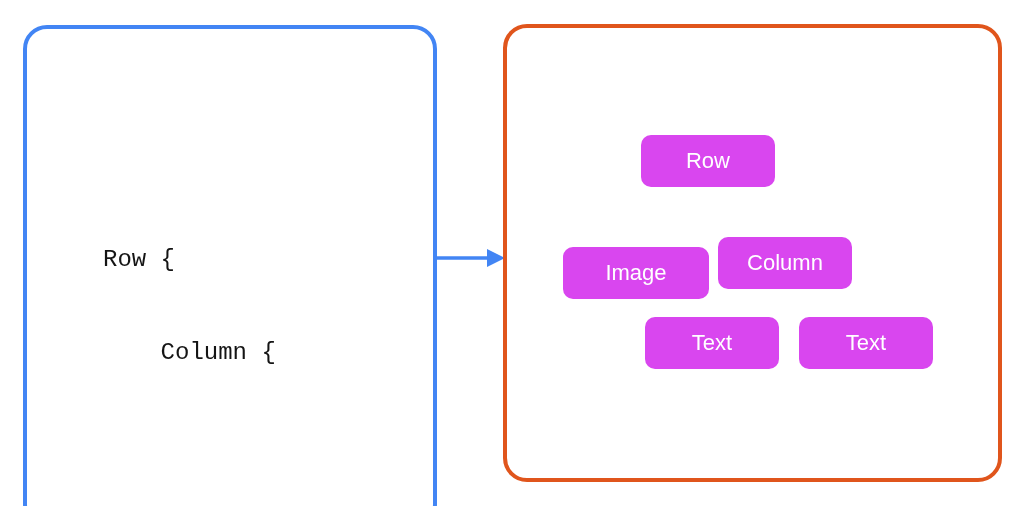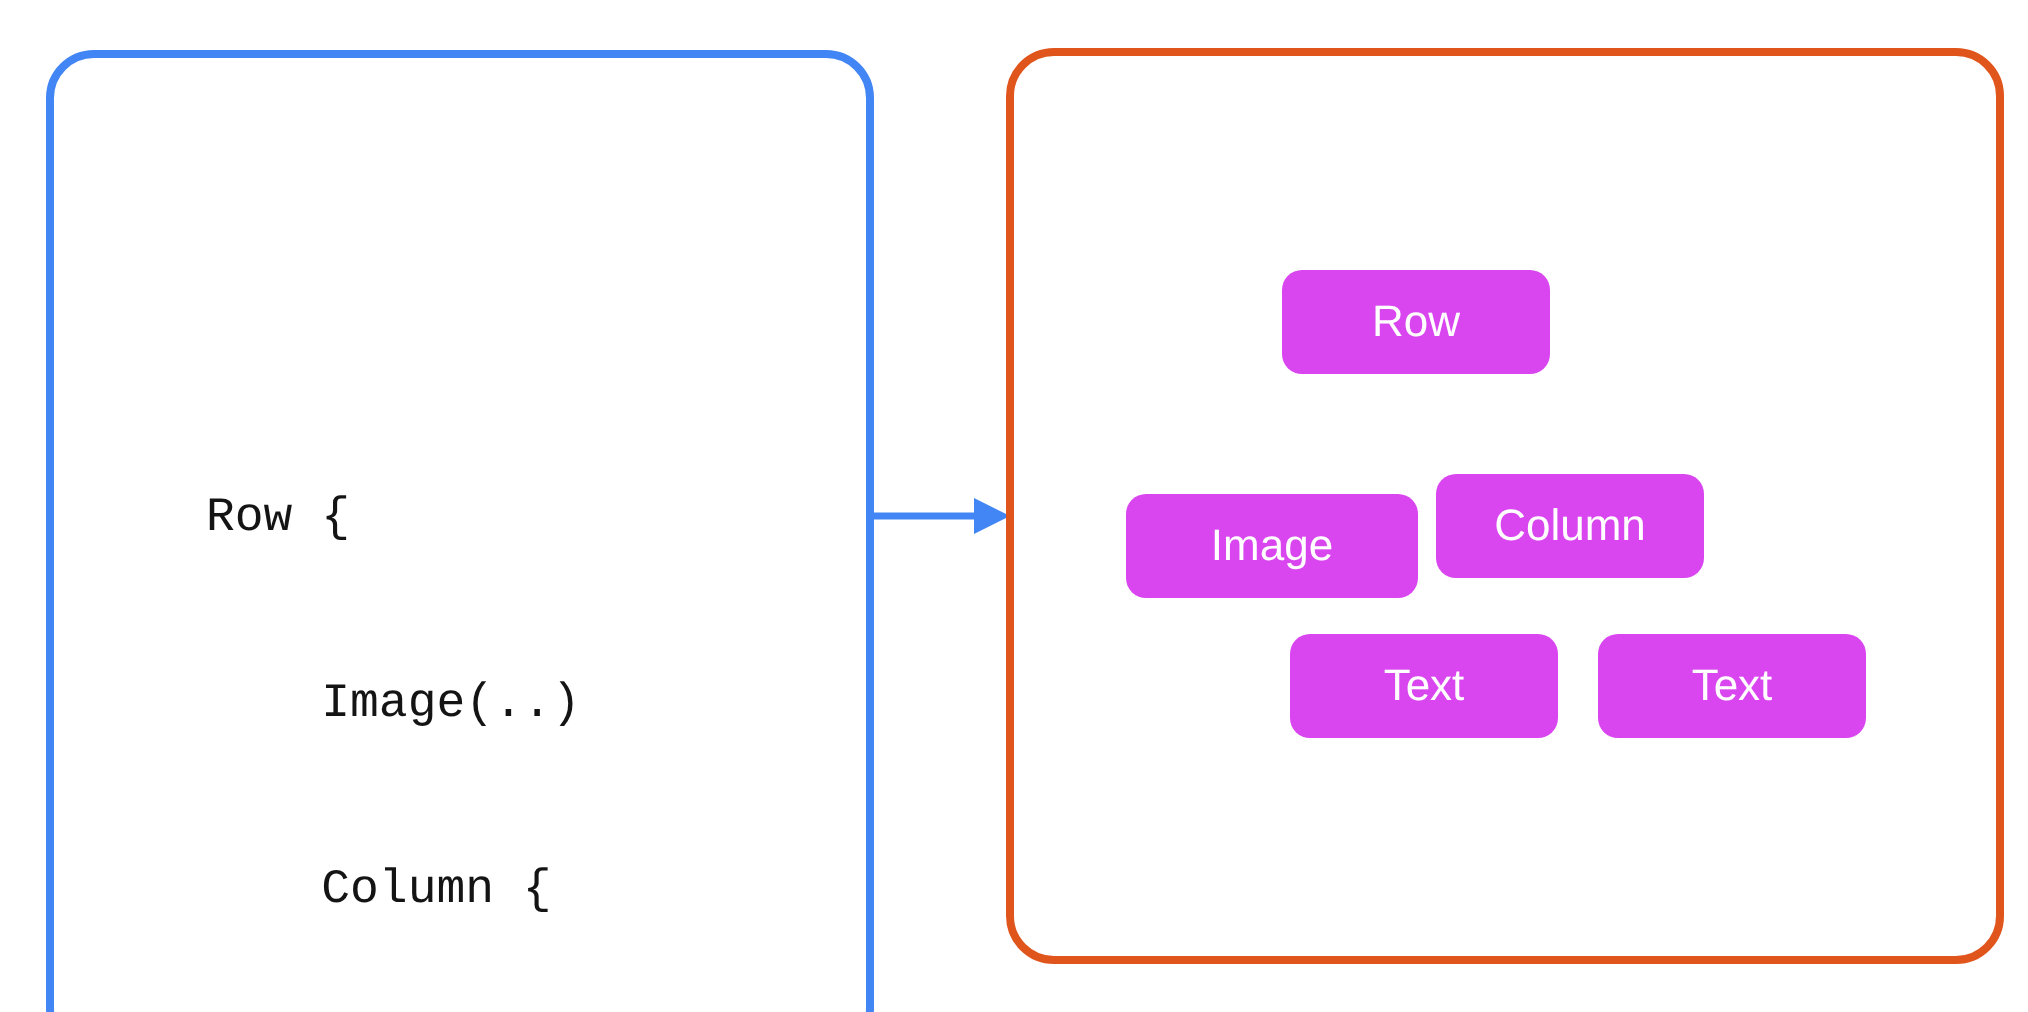--- a/index.html
+++ b/index.html
@@ -102,21 +102,20 @@
       <line x1="676" y1="187" x2="643" y2="228"></line>
       <line x1="740" y1="187" x2="775" y2="228"></line>
       <line x1="752" y1="279" x2="721" y2="318"></line>
       <line x1="812" y1="279" x2="866" y2="318"></line>
     </g>
   </svg>
 
   <div class="panel" id="code-panel">
     <div id="code-block">
       <span class="code-line">Row {</span>
-      <span class="code-line">    Image(..)</span>
       <span class="code-line">    Column {</span>
       
       
       
       
     </div>
   </div>
 
   <svg id="flow-arrow" viewBox="0 0 74 30" xmlns="http://www.w3.org/2000/svg">
     <line x1="0" y1="15" x2="56" y2="15" stroke="#4285F4" stroke-width="3.4"></line>

